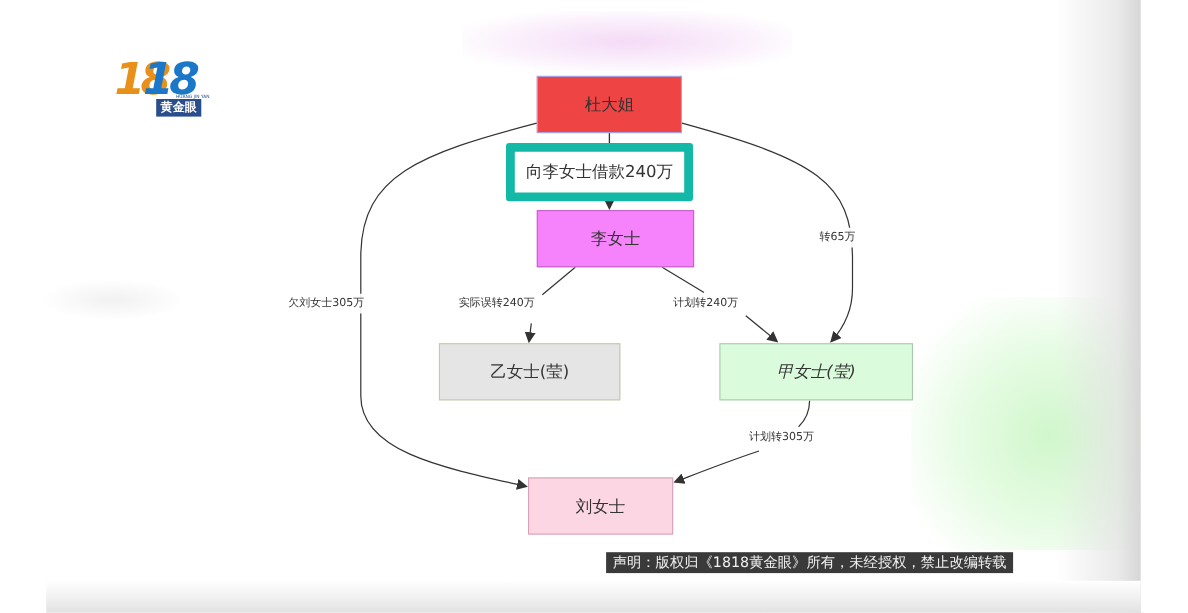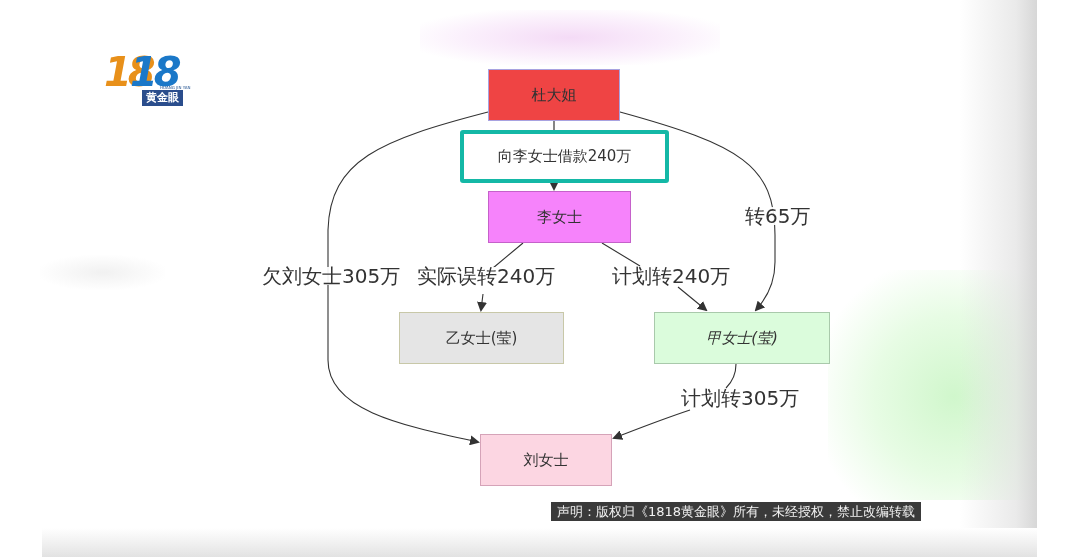--- a/index.html
+++ b/index.html
@@ -53,26 +53,26 @@
     position: absolute; box-sizing: border-box; display: flex; align-items: center; justify-content: center;
     font-size: 15px; color: #333333; border: 1px solid #9b9b9b;
   }
   .node-du  { left: 488px; top: 69px;  width: 132px; height: 52px; background: #ef4444; border-color: #a8a2e0; }
   .node-li  { left: 488px; top: 191px; width: 143px; height: 52px; background: #f683fb; border-color: #c561ca; }
   .node-yi  { left: 399px; top: 312px; width: 165px; height: 52px; background: #e5e5e5; border-color: #c8c8a8; }
   .node-jia { left: 654px; top: 312px; width: 176px; height: 52px; background: #dbfcdc; border-color: #a9c9ab; font-style: italic; }
   .node-liu { left: 480px; top: 434px; width: 132px; height: 52px; background: #fcd6e2; border-color: #d5a3b8; align-items: center; }
 
   .highlight-box {
-    position: absolute; left: 460px; top: 130px; width: 209px; height: 53px; box-sizing: border-box;
-    border: 4px solid #14b8a6; border-radius: 3px; background: #ffffff;
+    position: absolute; left: 460px; top: 130px; width: 170px; height: 53px; box-sizing: border-box;
+    border: 8px solid #14b8a6; border-radius: 3px; background: #ffffff;
     display: flex; align-items: center; justify-content: center;
   }
   .edge-label {
-    position: absolute; font-size: 20px; color: #333333; white-space: nowrap; background: rgba(255,255,255,0.92); line-height: 18px;
+    position: absolute; font-size: 10px; color: #333333; white-space: nowrap; background: rgba(255,255,255,0.92); line-height: 18px;
   }
   .lbl-main { font-size: 15px; color: #333333; position: relative; z-index: 2; background: #ffffff; padding: 0 2px; }
 
   .disclaimer {
     position: absolute; left: 551px; top: 502px; height: 19px; padding: 0 6px;
     background: #3a3a3a; color: #f2f2f2; font-size: 13px; line-height: 19px; white-space: nowrap;
   }
 </style>
 </head>
 <body>

